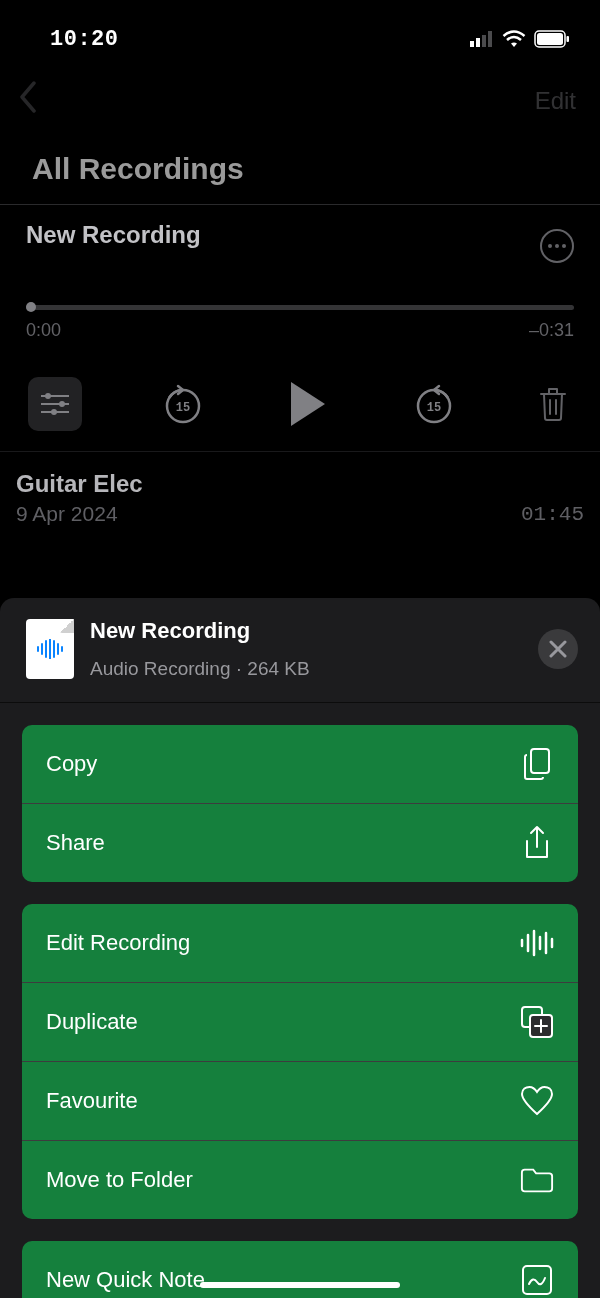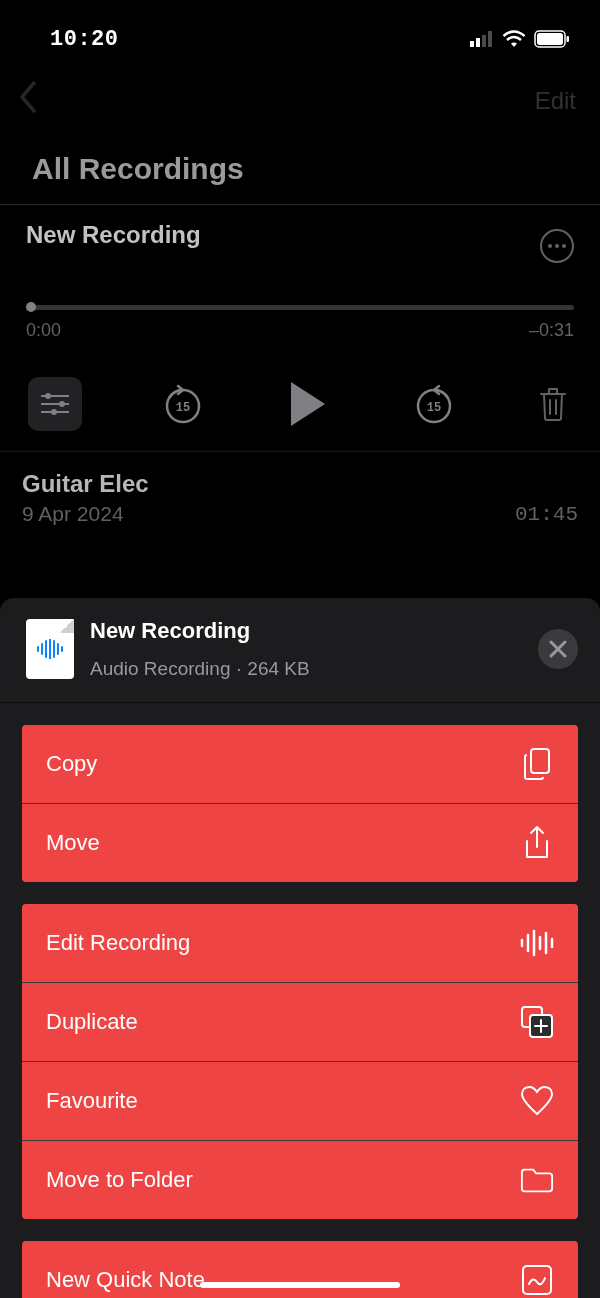--- a/index.html
+++ b/index.html
@@ -40,37 +40,37 @@
   .eq-line { width: 28px; height: 2px; background: #8e8e93; position: relative; }
   .eq-line::after { content: ""; position: absolute; width: 6px; height: 6px; background: #8e8e93; border-radius: 50%; top: -2px; }
   .eq-line:nth-child(1)::after { left: 4px; }
   .eq-line:nth-child(2)::after { right: 4px; }
   .eq-line:nth-child(3)::after { left: 10px; }
   .skip-btn { width: 44px; height: 44px; display: flex; align-items: center; justify-content: center; font-family: Liberation Mono, monospace; }
   .play-btn { width: 50px; height: 50px; display: flex; align-items: center; justify-content: center; }
   .trash-btn { width: 38px; height: 38px; display: flex; align-items: center; justify-content: center; }
   
   
-  .recording-item { padding: 18px 22px; opacity: 0.88; }
+  .recording-item { padding: 18px 16px; opacity: 0.88; }
   .rec2-top { display: flex; justify-content: space-between; align-items: flex-end; }
   .rec2-title { font-size: 24px; font-weight: 600; color: #d0d0d4; }
   .rec2-date { font-size: 21px; color: #6d6d72; margin-top: 4px; }
   .rec2-dur { font-size: 21px; color: #6d6d72; font-family: Liberation Mono, monospace; }
   
   
   .sheet { position: absolute; left: 0; right: 0; bottom: 0; top: 598px; background: #1c1c1e; border-radius: 14px 14px 0 0; }
   .sheet-header { display: flex; align-items: center; padding: 20px 22px 22px 26px; border-bottom: 1px solid #0c0c0c; }
   .file-icon { width: 48px; height: 60px; background: #fff; border-radius: 4px; position: relative; display: flex; align-items: center; justify-content: center; flex-shrink: 0; }
   .file-icon::before { content: ""; position: absolute; top: 0; right: 0; width: 14px; height: 14px; background: linear-gradient(135deg, #fff 50%, #d0d0d0 50%); border-bottom-left-radius: 2px; }
   .sheet-title-box { margin-left: 16px; flex: 1; }
   .sheet-title { font-size: 22px; font-weight: 600; color: #fff; }
   .sheet-sub { font-size: 19px; color: #98989d; margin-top: 14px; }
   .close-btn { width: 40px; height: 40px; background: #3a3a3c; border-radius: 50%; display: flex; align-items: center; justify-content: center; flex-shrink: 0; }
   
-  .action-group { margin: 22px 22px 0 22px; background: #ef4444; border-radius: 4px; overflow: hidden; }
+  .action-group { margin: 22px 22px 0 22px; background: #15803d; border-radius: 10px; overflow: hidden; }
   .action-item { display: flex; justify-content: space-between; align-items: center; padding: 22px 24px; font-size: 22px; color: #fff; border-bottom: 1px solid #3c3c3e; }
   .action-item:last-child { border-bottom: none; }
   .action-icon { width: 34px; height: 34px; display: flex; align-items: center; justify-content: center; }
   
   .home-bar { position: absolute; bottom: 10px; left: 50%; transform: translateX(-50%); width: 200px; height: 6px; background: #fff; border-radius: 4px; }
 </style>
 </head>
 <body>
 
 <div class="status-bar">
@@ -201,21 +201,21 @@
     <div class="action-item">
       <span>Copy</span>
       <span class="action-icon">
         <svg width="32" height="34" viewBox="0 0 32 34">
             <rect x="10" y="2" width="18" height="24" rx="3" stroke="#fff" stroke-width="2" fill="none"></rect>
             <path d="M6 8 Q4 8 4 10 L4 30 Q4 32 6 32 L20 32 Q22 32 22 30" stroke="#fff" stroke-width="2" fill="none"></path>
           </svg>
       </span>
     </div>
     <div class="action-item">
-      <span>Move</span>
+      <span>Share</span>
       <span class="action-icon">
         <svg width="28" height="36" viewBox="0 0 28 36">
             <path d="M14 2 L14 22 M14 2 L8 8 M14 2 L20 8" stroke="#fff" stroke-width="2" fill="none" stroke-linecap="round" stroke-linejoin="round"></path>
             <path d="M4 16 L4 32 L24 32 L24 16" stroke="#fff" stroke-width="2" fill="none" stroke-linecap="round" stroke-linejoin="round"></path>
           </svg>
       </span>
     </div>
   </div>
 
   <div class="action-group">

